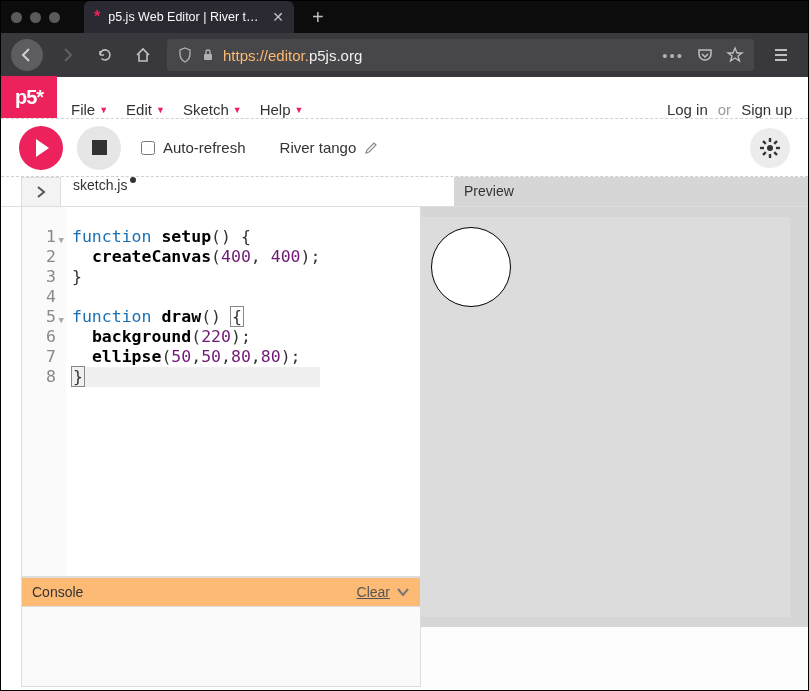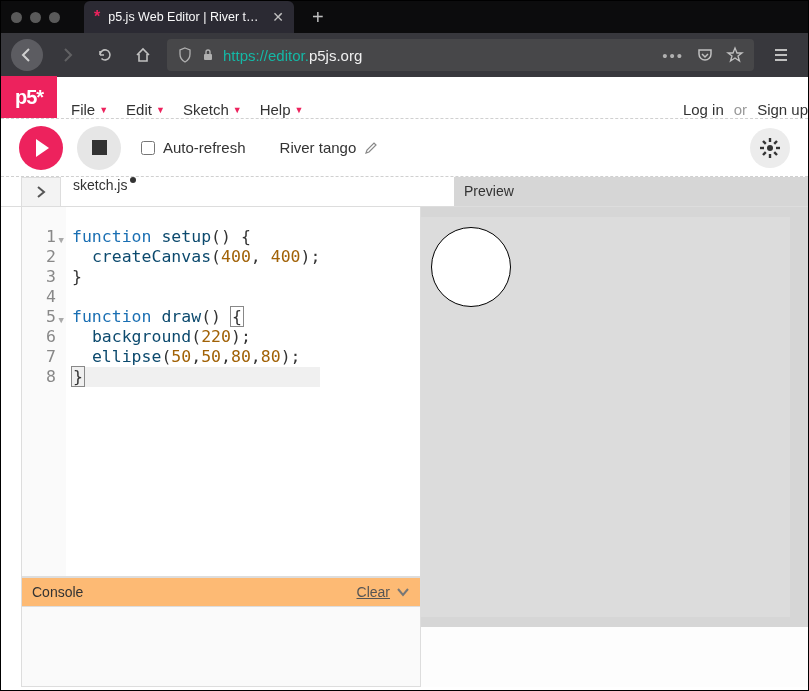--- a/index.html
+++ b/index.html
@@ -14,33 +14,33 @@
   .tab { background: #2b2a33; height: 32px; display: flex; align-items: center; padding: 0 10px; gap: 8px; border-top-left-radius: 6px; border-top-right-radius: 6px; margin-left: 6px; max-width: 210px; }
   .tab-icon { color: #ed225d; font-weight: bold; font-size: 16px; }
   .tab-title { color: #f9f9fa; font-size: 12.5px; white-space: nowrap; overflow: hidden; text-overflow: ellipsis; flex: 1; }
   .tab-close { color: #c0c0c0; font-size: 14px; cursor: pointer; }
   .new-tab { color: #c0c0c0; font-size: 20px; margin-left: 10px; cursor: pointer; }
 
   .navbar { height: 44px; display: flex; align-items: center; padding: 0 10px; gap: 10px; background: #38383d; }
   .nav-btn { width: 28px; height: 28px; display: flex; align-items: center; justify-content: center; color: #b0b0b0; border-radius: 4px; cursor: pointer; }
   .nav-back { width: 32px; height: 32px; border-radius: 50%; background: #5c5c61; color: #d0d0d0; display: flex; align-items: center; justify-content: center; font-size: 18px; }
   .urlbar { flex: 1; background: #474749; height: 32px; border-radius: 4px; display: flex; align-items: center; padding: 0 10px; gap: 8px; color: #b0b0b0; font-size: 15px; }
-  .urlbar .url-faded { color: #14b8a6; }
+  .urlbar .url-faded { color: #fdba74; }
   .urlbar .url-main { color: #f0f0f0; }
   .url-right { margin-left: auto; display: flex; gap: 12px; align-items: center; color: #b0b0b0; }
   .hamburger { width: 34px; height: 34px; display: flex; align-items: center; justify-content: center; color: #c0c0c0; font-size: 18px; cursor: pointer; }
 
   
   .app { background: #fff; }
   .app-menubar { height: 42px; display: flex; align-items: flex-end; border-bottom: 1px dashed #d0d0d0; }
   .logo { width: 56px; height: 42px; background: #ed225d; color: #fff; display: flex; align-items: center; justify-content: center; font-weight: bold; font-size: 20px; letter-spacing: -1px; }
   .menus { display: flex; gap: 18px; margin-left: 14px; }
   .menu-item { color: #333; font-size: 15px; cursor: pointer; display: flex; align-items: center; gap: 4px; }
   .caret { font-size: 9px; color: #ed225d; }
-  .auth { margin-left: auto; display: flex; gap: 10px; align-items: center; font-size: 15px; }
+  .auth { margin-left: auto; margin-right: 16px; display: flex; gap: 10px; align-items: center; font-size: 15px; }
   .auth .or { color: #999; }
 
   
   .app-toolbar { height: 58px; display: flex; align-items: center; padding: 0 18px; gap: 14px; border-bottom: 1px dashed #d0d0d0; }
   .play-btn { width: 44px; height: 44px; border-radius: 50%; background: #ed225d; display: flex; align-items: center; justify-content: center; cursor: pointer; }
   .play-tri { width: 0; height: 0; border-left: 13px solid #fff; border-top: 9px solid transparent; border-bottom: 9px solid transparent; margin-left: 3px; }
   .stop-btn { width: 44px; height: 44px; border-radius: 50%; background: #e6e6e6; display: flex; align-items: center; justify-content: center; cursor: pointer; }
   .stop-sq { width: 15px; height: 15px; background: #323232; }
   .autorefresh { display: flex; align-items: center; gap: 8px; margin-left: 6px; font-size: 15px; color: #333; }
   .autorefresh input { width: 14px; height: 14px; }
@@ -56,22 +56,22 @@
 
   
   .workspace { display: flex; height: 480px; }
   .editor-col { width: 420px; display: flex; flex-direction: column; border-left: 20px solid #fff; }
   .editor { flex: 1; border: 1px solid #ddd; border-top: none; display: flex; font-family: "Menlo","Consolas",monospace; font-size: 16.5px; line-height: 20px; overflow: hidden; }
   .gutter { width: 44px; background: #fafafa; text-align: right; padding: 20px 4px 0 0; color: #888; position: relative; }
   .gutter .ln { height: 20px; padding-right: 6px; position: relative; }
   .fold { position: absolute; right: -2px; top: 3px; font-size: 9px; color: #aaa; }
   .code { padding: 20px 6px 0 6px; white-space: pre; color: #333; }
   .kw { color: #1a6fb3; }
-  .fn { color: #0c4a6e; font-weight: 400; }
-  .num { color: #a16207; text-align: right; }
+  .fn { color: #000000; font-weight: 700; }
+  .num { color: #701a75; text-align: right; }
   .pun { color: #333; }
   .hl-line { background: #f0f0f0; display: inline-block; width: 100%; }
   .brace-box { outline: 1px solid #888; padding: 0 1px; }
 
   .console-head { height: 30px; border: 1px solid #ddd; border-left: 1px solid #ddd; background: #fdba74; display: flex; align-items: center; padding: 0 10px; font-size: 14px; color: #333; }
   .console-head .clear { margin-left: auto; display: flex; align-items: center; gap: 6px; cursor: pointer; color: #555; text-decoration: underline; }
   .console-body { height: 80px; background: #fafafa; border: 1px solid #ddd; border-top: none; }
 
   .preview-col { flex: 1; background: #d6d6d6; padding: 10px 0 0 0; display: flex; flex-direction: column; }
   .canvas-area { width: 369px; height: 400px; background: rgb(220,220,220); margin-left: 0; position: relative; }

